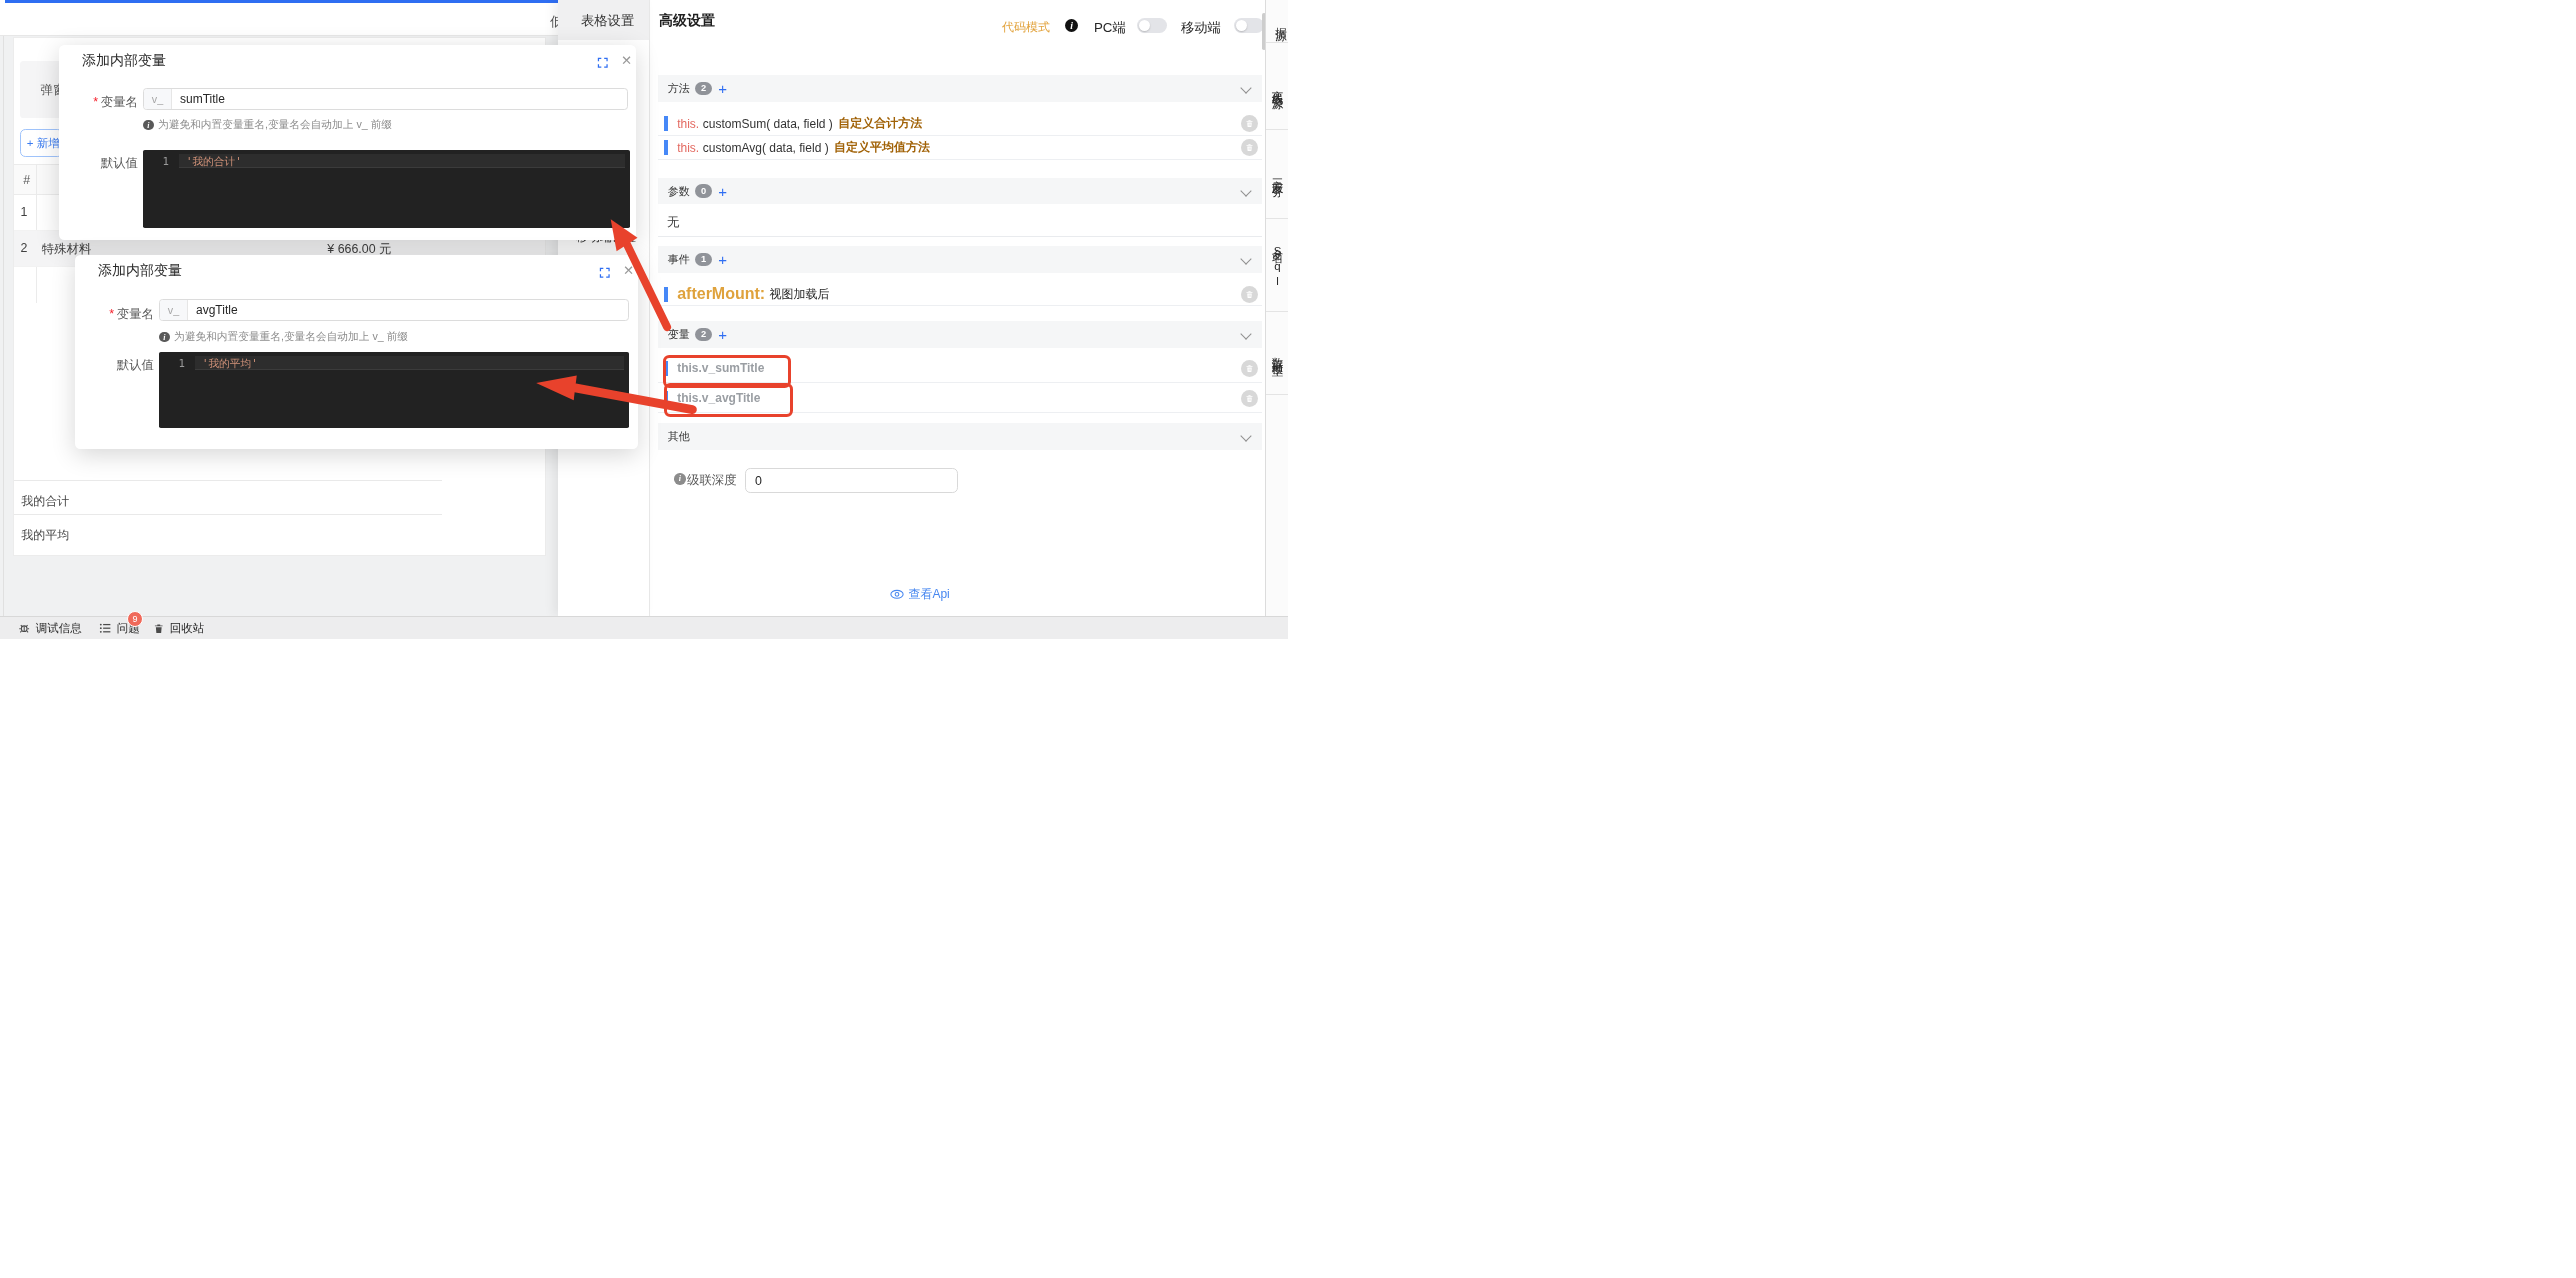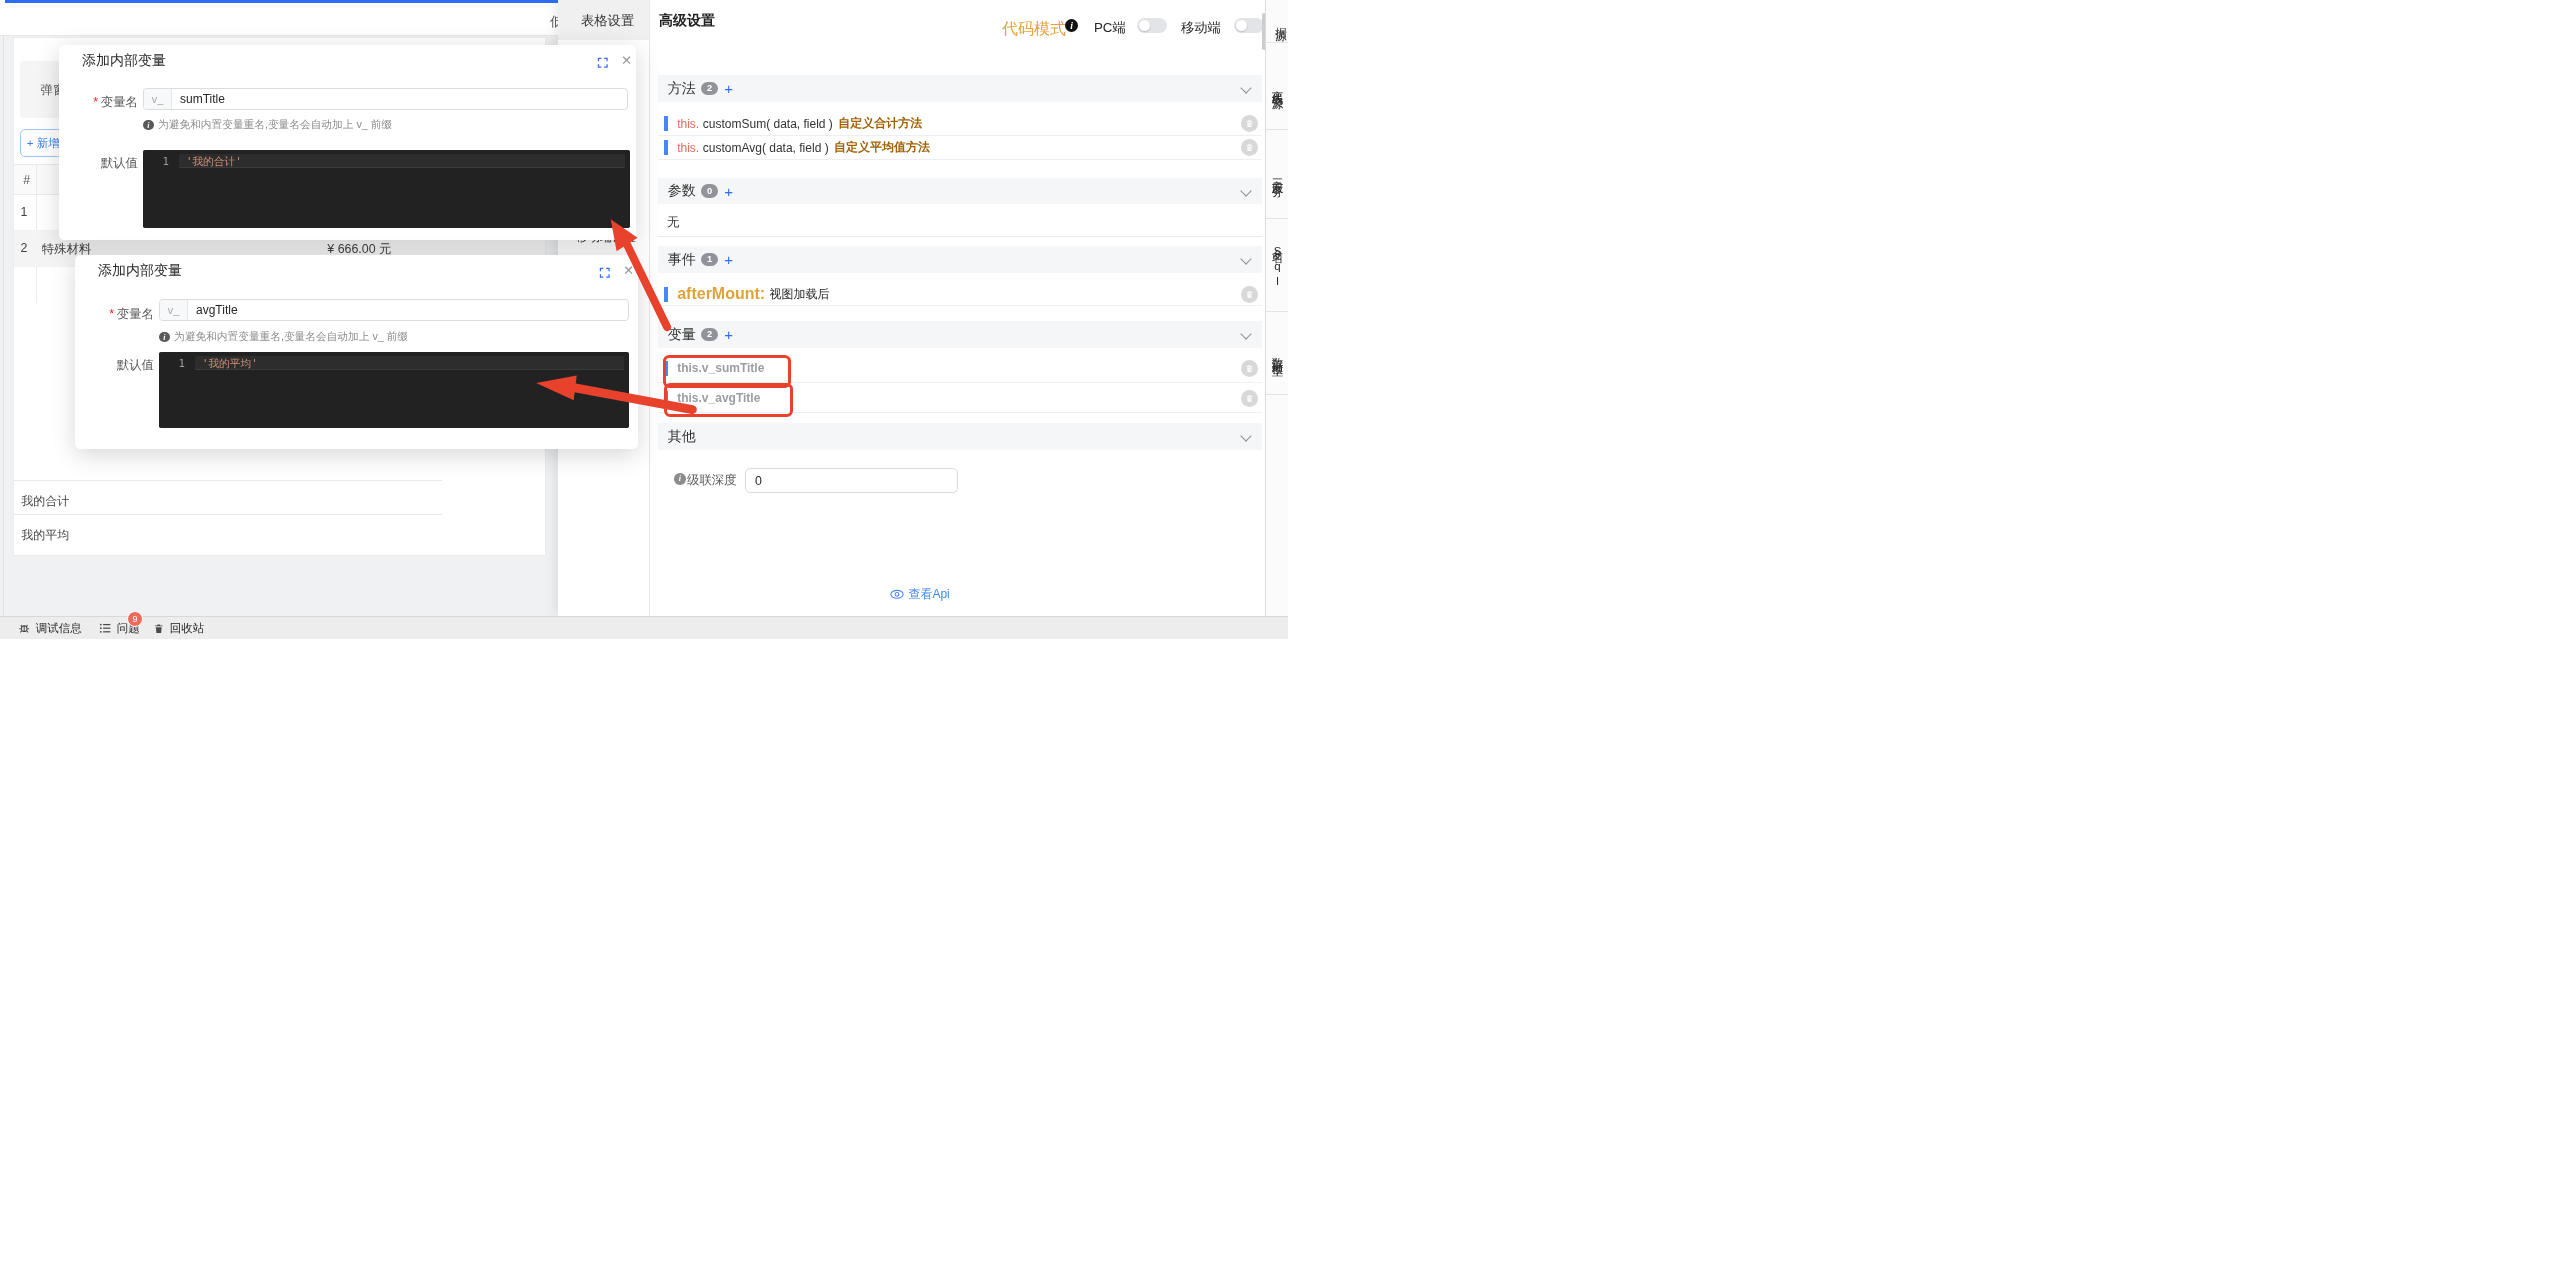--- a/index.html
+++ b/index.html
@@ -27,29 +27,29 @@
   .frow{left:0;width:428px;border-top:0.9px solid #e9e9e9;font-size:12px;color:#444;text-decoration:underline;}
   .frow span{position:absolute;left:7px;top:11.5px;}
   
   .drawer{left:558px;top:0;width:91px;height:616px;background:#fff;box-shadow:-4.4px 0 10.7px rgba(0,0,0,0.07);z-index:4;}
   .drawer-title{position:absolute;left:0;top:0;width:91px;height:40px;background:#f0f0f1;}
   .drawer-title span{position:absolute;left:23px;top:12.4px;font-size:13.3px;color:#333;white-space:nowrap;}
   .drawer-partial{position:absolute;left:18px;top:229px;font-size:12px;color:#333;white-space:nowrap;}
   
   .panel{left:649px;top:0;width:616px;height:616px;background:#fff;border-left:0.9px solid #e9e9e9;box-sizing:border-box;z-index:3;}
   .panel-title{position:absolute;left:9px;top:11.5px;font-size:14px;font-weight:700;color:#1f1f1f;}
-  .codemode{position:absolute;left:352px;top:18.6px;font-size:16px;color:#e2a33d;}
+  .codemode{position:absolute;left:352px;top:18.6px;font-size:12px;color:#e2a33d;}
   .info-dot{width:13.3px;height:13.3px;border-radius:50%;background:#111;color:#fff;font-family:"Liberation Serif",serif;
             font-style:italic;font-weight:700;font-size:9.8px;display:flex;align-items:center;justify-content:center;}
   .hdr-lbl{font-size:13.3px;color:#262626;}
   .switch{width:30px;height:15px;border-radius:8px;background:#e3e4e8;position:absolute;}
   .switch .knob{position:absolute;left:1.8px;top:1.8px;width:11.5px;height:11.5px;border-radius:50%;background:#fff;box-shadow:0 0.9px 1.8px rgba(0,0,0,0.2);}
   .scroll-thumb{left:612px;top:13.3px;width:3.6px;height:37px;background:#cdcdcd;border-radius:1.8px;}
   .sec-h{left:8px;width:604px;height:27px;background:#f5f6f7;display:flex;align-items:center;padding-left:9.8px;box-sizing:border-box;}
-  .sec-h .lbl{font-size:14px;color:#333;font-weight:500;font-family:Liberation Serif, serif;}
+  .sec-h .lbl{font-size:11px;color:#333;font-weight:500;font-family:Liberation Serif, serif;}
   .badge{min-width:13.3px;height:13.3px;border-radius:7px;background:#909399;color:#fff;font-size:9.3px;font-weight:700;
          display:flex;align-items:center;justify-content:center;padding:0 1.8px;margin-left:5.3px;}
   .plus{color:#2f6ef2;font-size:15px;margin-left:6.2px;line-height:1;}
   .chev{position:absolute;right:12.4px;top:9px;width:7px;height:7px;border-right:1.4px solid #8f8f8f;border-bottom:1.4px solid #8f8f8f;transform:rotate(45deg);}
   .item-row{left:8px;width:604px;background:#fff;border-bottom:0.9px solid #edeff2;display:flex;align-items:center;box-sizing:border-box;}
   .bluebar{width:4px;height:15px;background:#4688f7;margin:0 9px 0 6.2px;flex:none;}
   .this-kw{color:#e36960;font-size:12px;margin-right:3.6px;}
   .sig{color:#333;font-size:12px;margin-right:5.3px;}
   .mdesc{color:#a16207;font-size:12px;font-weight:700;}
   .ev-name{color:#dfa23c;font-size:16px;font-weight:700;margin-right:4.4px;}

